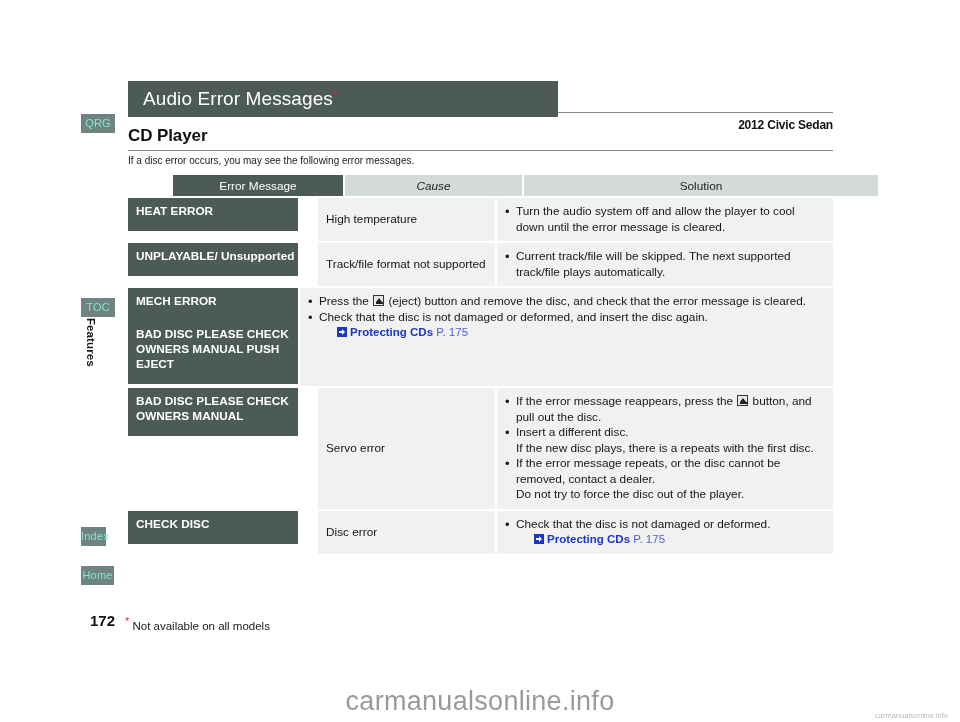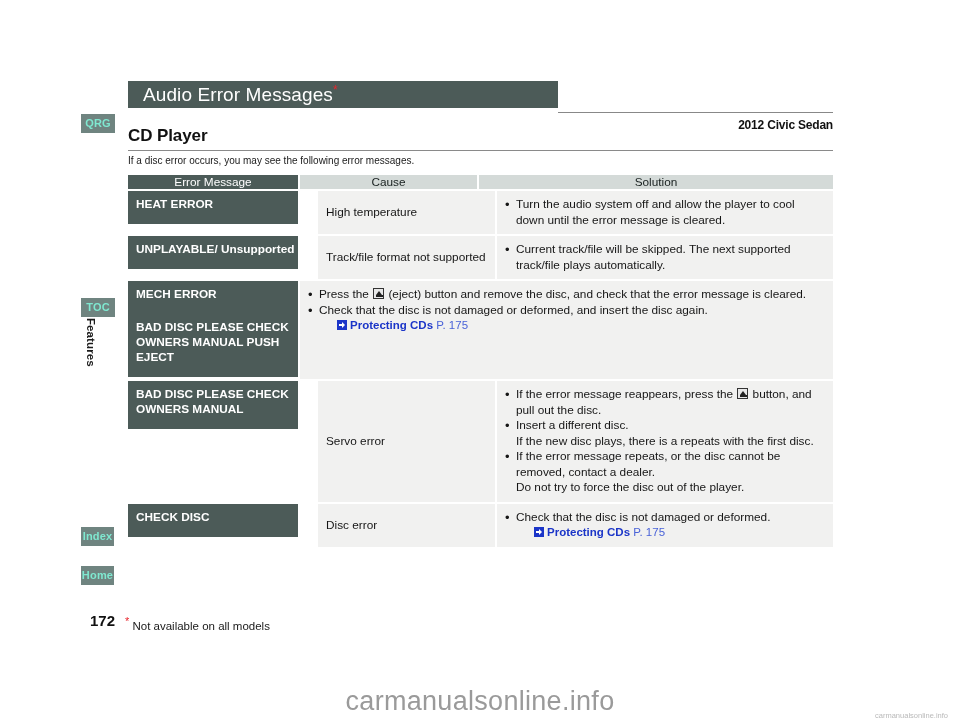--- a/index.html
+++ b/index.html
@@ -15,51 +15,51 @@
     width: 960px; height: 722px;
     background: #ffffff;
   }
 
   
   .sidenav { position: absolute; left: 0; top: 0; width: 128px; height: 722px; }
   .navbtn {
     position: absolute;
     background: #6f8480;
     color: #7fe8d0;
-    font-weight: bold;
+    font-weight: normal;
     font-size: 11px;
     letter-spacing: .2px;
     text-align: center;
     line-height: 18px;
     height: 19px;
     width: 34px;
   }
   #nav-qrg  { left: 81px; top: 114px; }
   #nav-toc  { left: 81px; top: 298px; }
-  #nav-index{ left: 81px; top: 527px; width: 33px; }
+  #nav-index{ left: 81px; top: 527px; width: 25px; }
   #nav-home { left: 81px; top: 566px; width: 33px; }
 
   .sect-label {
     position: absolute;
     left: 81px; top: 320px;
     width: 70px;
     font-size: 11.5px;
     font-weight: bold;
     color: #1b1b1b;
     transform: rotate(90deg);
     transform-origin: 9px 7px;
     white-space: nowrap;
     letter-spacing: .1px;
   }
 
   
   #title-banner {
     position: absolute;
     left: 128px; top: 81px;
-    width: 430px; height: 27px;
+    width: 430px; height: 36px;
     background: #4c5b58;
     display: flex; align-items: center;
   }
   #title-banner .ttl {
     color: #ffffff;
     font-size: 19px;
     padding-left: 15px;
     letter-spacing: .1px;
     font-weight: normal;
   }
@@ -101,30 +101,30 @@
   }
 
   
   #tbl { position: absolute; left: 128px; top: 175px; width: 705px; }
   .row { display: flex; align-items: stretch; width: 705px; margin-bottom: 2px; }
 
   .c1 { width: 170px; flex: 0 0 170px; }
   .c2 { width: 177px; flex: 0 0 177px; }
   .c3 { flex: 1 1 auto; }
 
-  .hdr { height: 14px; }
+  .hdr { height: 21px; margin-left: 45px; }
   .hdr .c1 {
     background: #4c5b58; color: #ffffff;
     font-size: 11.8px; display: flex; align-items: center; justify-content: center;
   }
   .hdr .c2, .hdr .c3 {
     background: #d4dad8; color: #18201f;
     font-size: 11.8px; display: flex; align-items: center; justify-content: center;
   }
-  .hdr .c2 { margin-left: 2px; }
+  .hdr .c2 { margin-left: 2px; font-style: italic; }
   .hdr .c3 { margin-left: 2px; }
 
   .errcell {
     background: #4c5b58; color: #ffffff;
     font-size: 11.8px; font-weight: bold;
     padding: 6px 0 12px 8px;
     line-height: 15px;
   }
   .errcell.stack { margin-bottom: 2px; }
   .col1wrap { width: 170px; flex: 0 0 170px; display: flex; flex-direction: column; }

